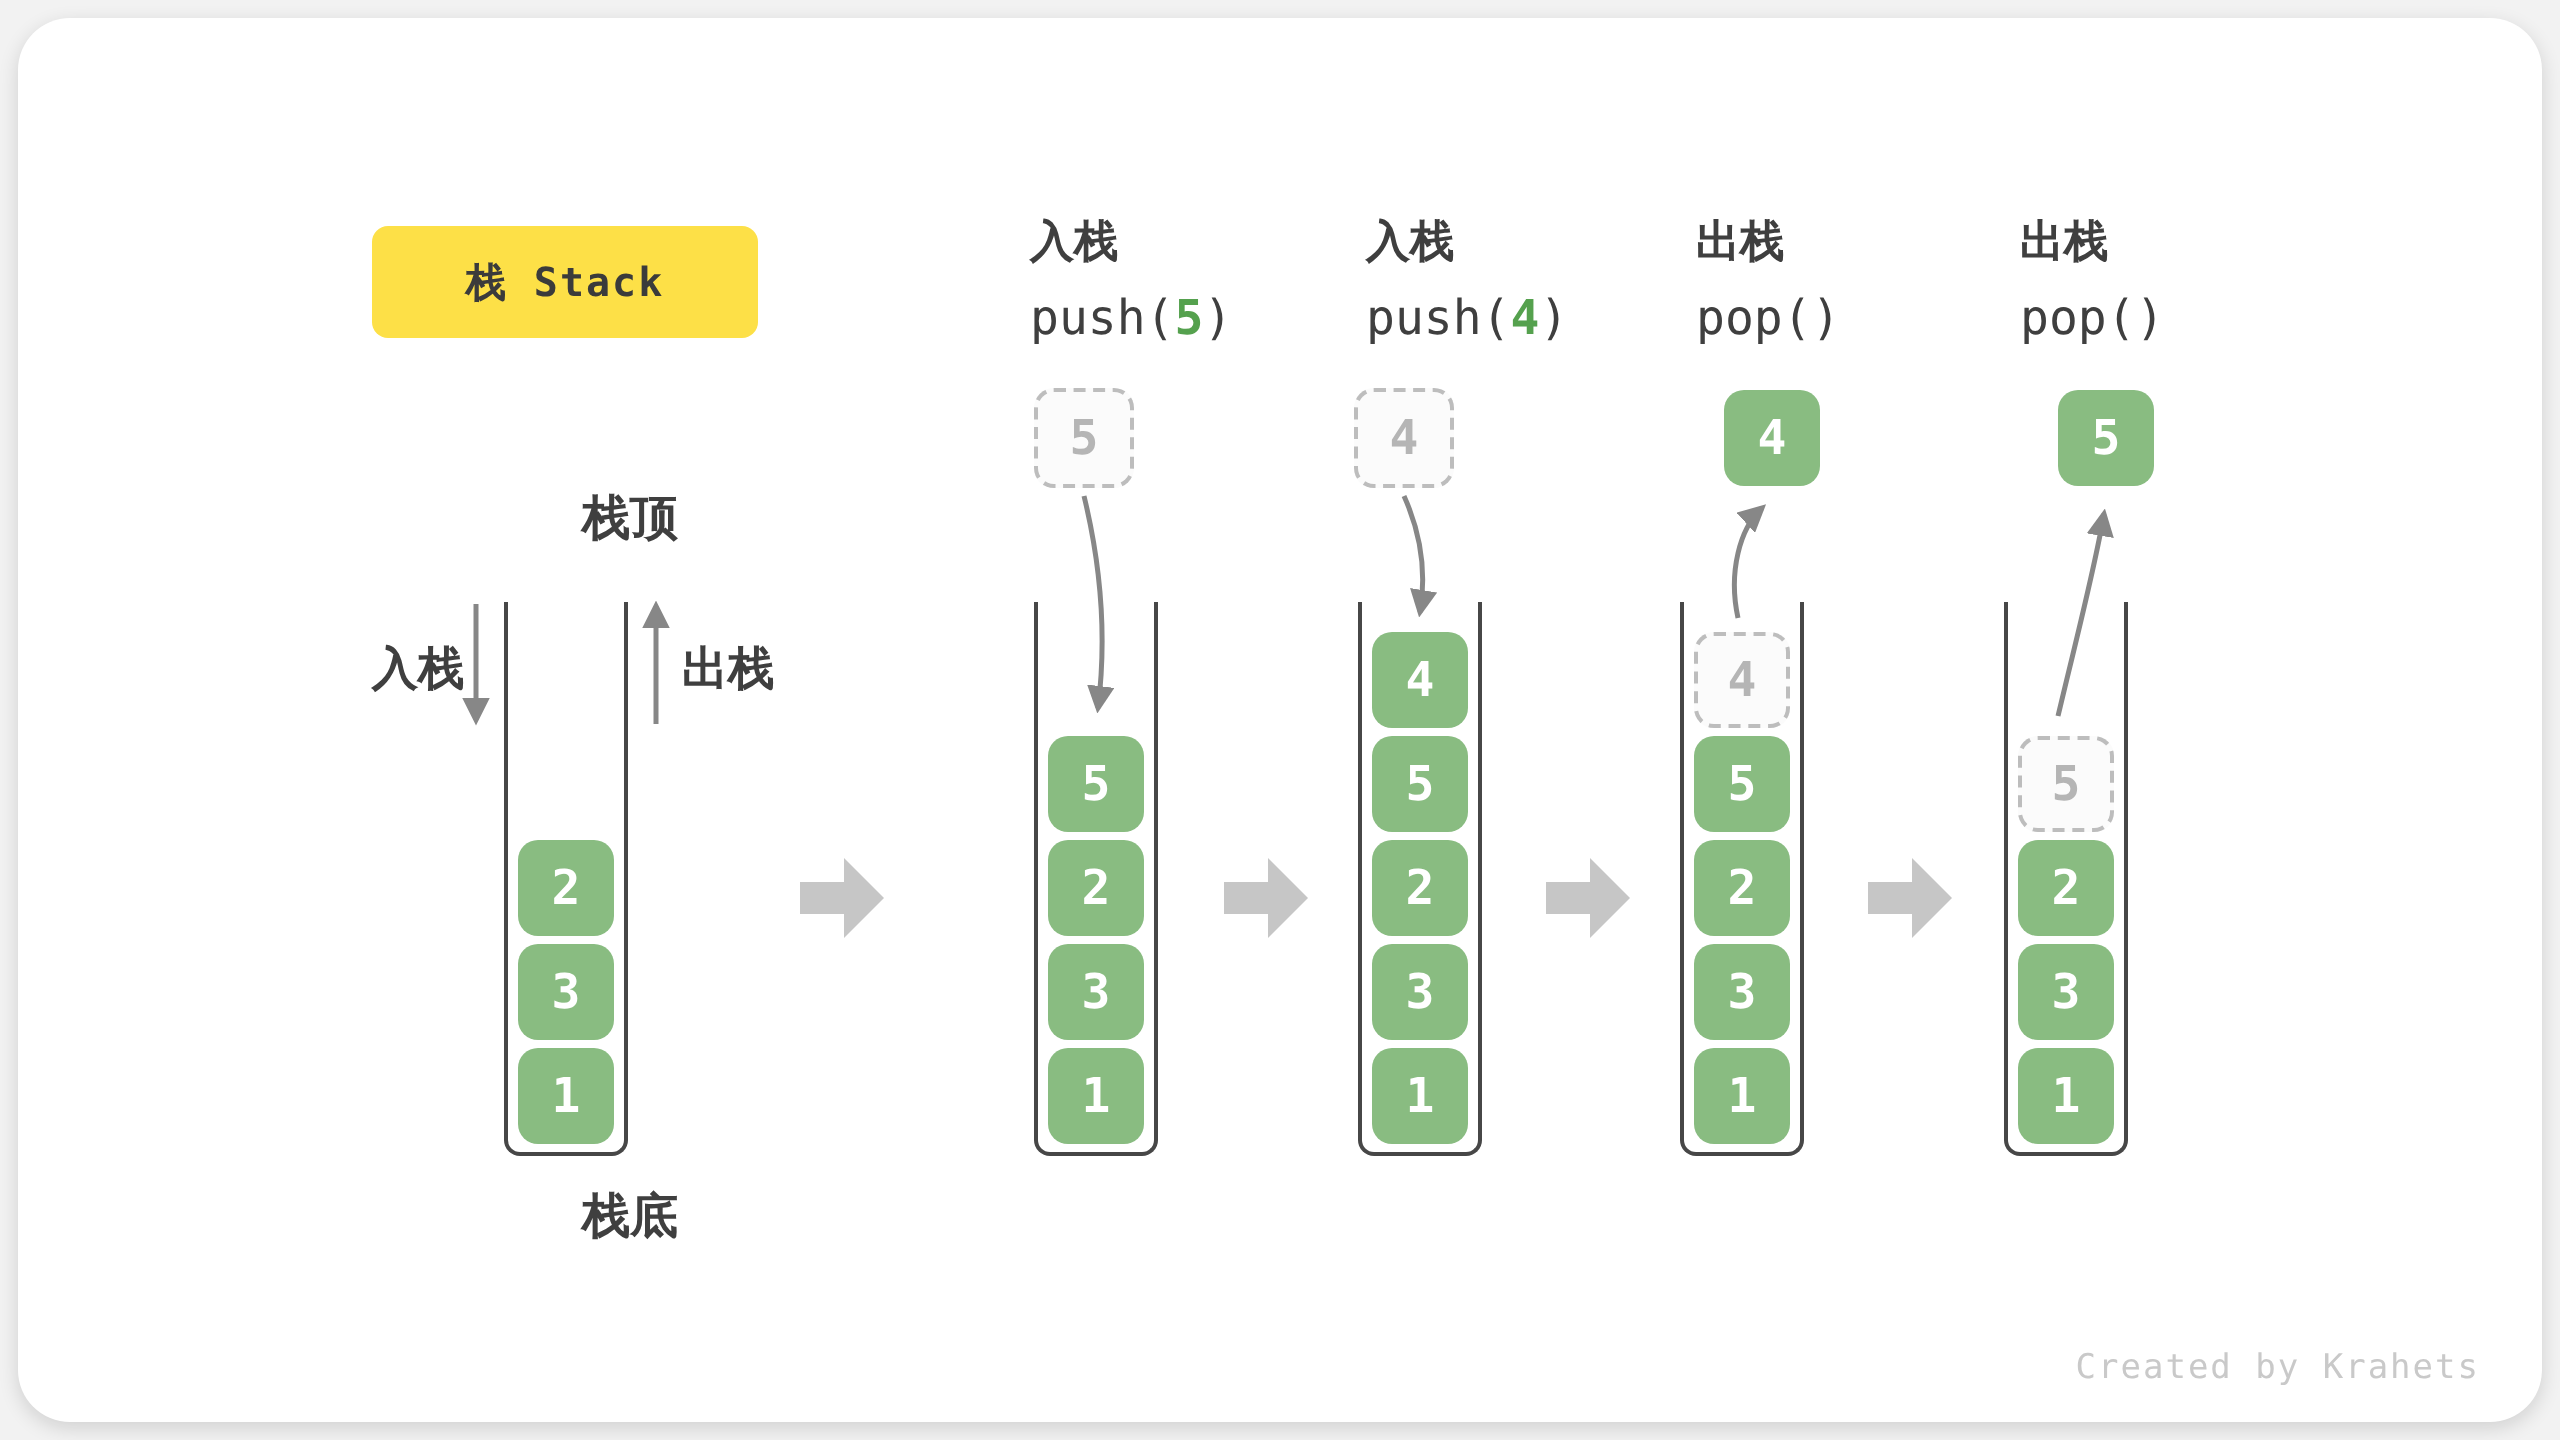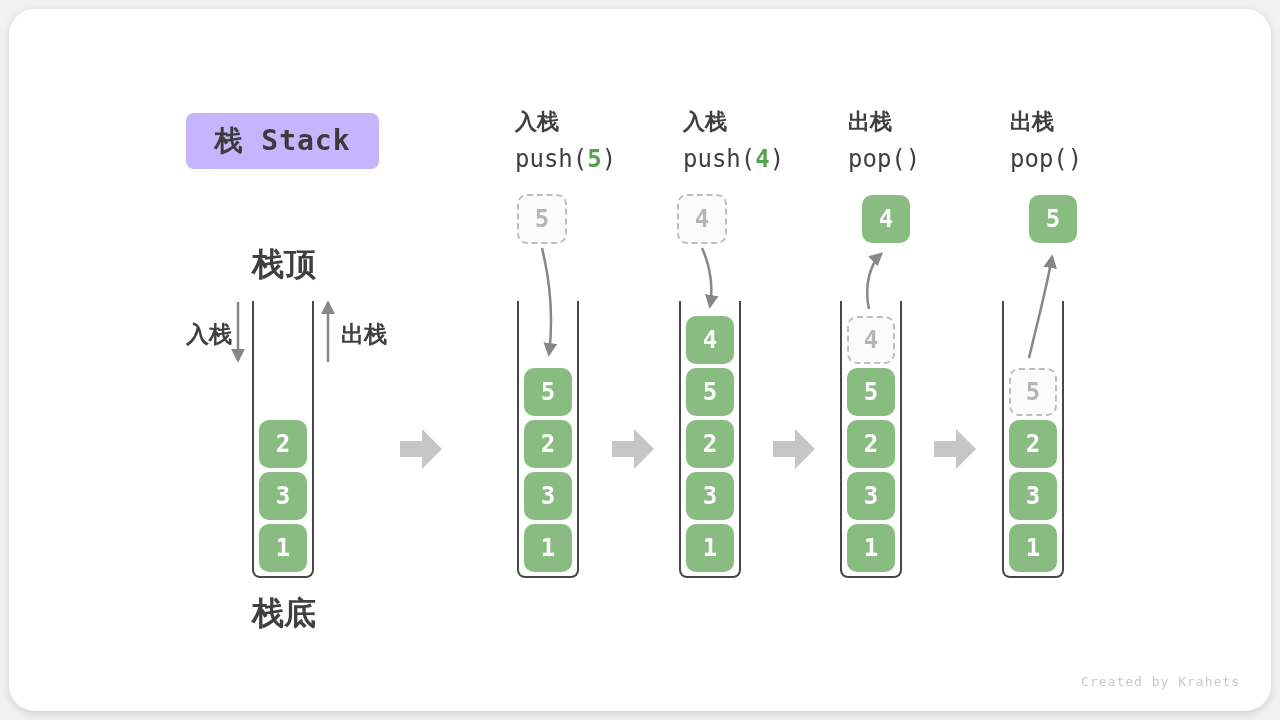--- a/index.html
+++ b/index.html
@@ -8,24 +8,24 @@
 
   .card {
     position: absolute; left: 9px; top: 9px; width: 1262px; height: 702px;
     background: #ffffff; border-radius: 26px;
     box-shadow: 0 3px 10px rgba(0,0,0,0.14);
   }
   .stage { position: absolute; left: 0; top: 0; width: 1280px; height: 720px; }
 
   .title-box {
     position: absolute; left: 186px; top: 113px; width: 193px; height: 56px;
-    background: #c4b5fd; border-radius: 8px;
+    background: #fde047; border-radius: 8px;
     display: flex; align-items: center; justify-content: center;
     font-family: "DejaVu Sans Mono", "Liberation Mono", monospace;
-    font-size: 28px; font-weight: 700; color: #3b3b3b; letter-spacing: 1px;
+    font-size: 20px; font-weight: 700; color: #3b3b3b; letter-spacing: 1px;
   }
 
   .step-header { position: absolute; top: 108px; width: 160px; }
   .step-action { font-size: 22px; font-weight: 600; color: #3f3f3f; line-height: 28px; }
   .step-code {
     margin-top: 8px; font-family: "DejaVu Sans Mono", "Liberation Mono", monospace;
     font-size: 24px; font-weight: 500; color: #3f3f3f; line-height: 30px;
   }
   .step-code .arg { color: #55a14e; font-weight: 700; }
 
@@ -50,27 +50,27 @@
     display: flex; align-items: center; justify-content: center;
     font-family: "DejaVu Sans Mono", "Liberation Mono", monospace;
     font-size: 24px; font-weight: 700; color: #ffffff;
   }
   .float-box.ghost {
     width: 50px; height: 50px; background: #fbfbfb;
     border: 2px dashed #bdbdbd; color: #b5b5b5;
   }
 
   .side-label { position: absolute; font-size: 23px; font-weight: 700; color: #3f3f3f; }
-  .cap-label  { position: absolute; width: 110px; text-align: center;
-                font-size: 32px; font-weight: 700; color: #3f3f3f; }
+  .cap-label  { position: absolute; width: 110px; text-align: right;
+                font-size: 24px; font-weight: 700; color: #3f3f3f; }
 
   .watermark {
     position: absolute; right: 40px; top: 674px;
     font-family: "DejaVu Sans Mono", "Liberation Mono", monospace;
-    font-size: 13px; color: #c9c9c9; letter-spacing: 1px;
+    font-size: 17px; color: #c9c9c9; letter-spacing: 1px;
   }
 
   svg.overlay { position: absolute; left: 0; top: 0; width: 1280px; height: 720px; pointer-events: none; }
   .thin-arrow { stroke: #878787; stroke-width: 2.5; fill: none; }
   .block-arrow { fill: #c6c6c6; }
 </style>
 </head>
 <body>
 
 <div class="card"></div>

